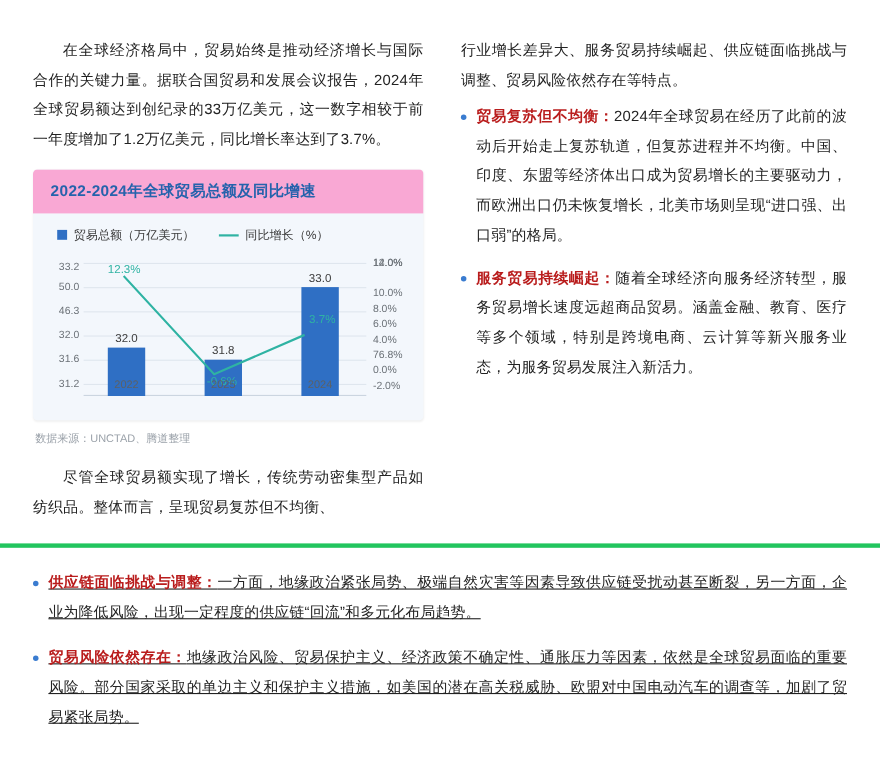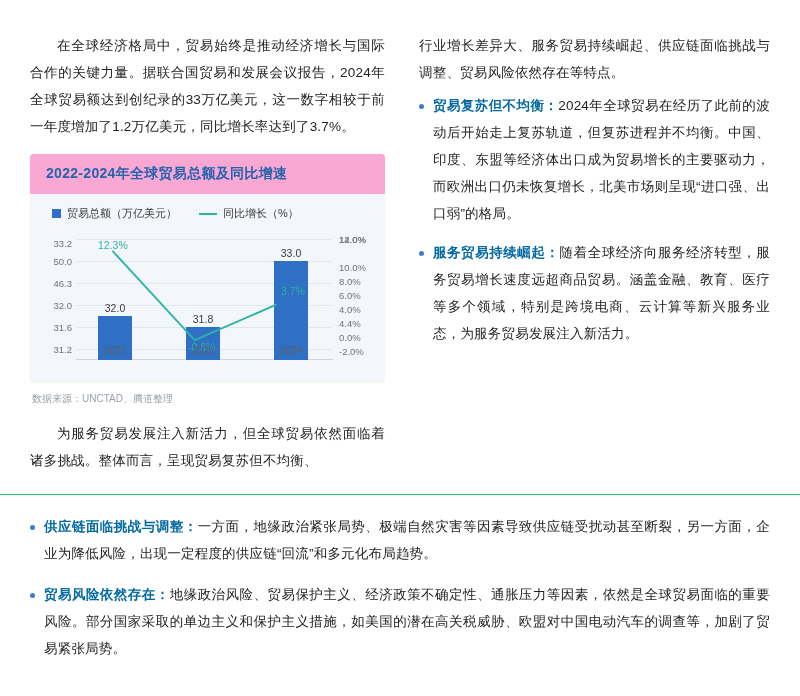--- a/index.html
+++ b/index.html
@@ -51,21 +51,21 @@
   .dot {
     flex: 0 0 auto;
     width: 5px;
     height: 5px;
     border-radius: 50%;
     background: #3a7cd0;
     margin-top: 12px;
   }
   .bullet .btext { flex: 1 1 auto; text-align: justify; }
   .blabel {
-    color: #0369a1;
+    color: #b91c1c;
     font-weight: bold;
   }
 
   
   .chart-card {
     margin: 14px 0 6px 0;
     width: 355px;
     border-radius: 4px;
     overflow: hidden;
     background: #f3f7fc;
@@ -152,22 +152,23 @@
   }
   .source {
     font-size: 10px;
     color: #9aa1a9;
     padding: 4px 0 0 2px;
   }
 
   
   .bottom {
     margin-top: 14px;
-    border-top: 1px solid #22c55e;
+    border-top: 4px solid #22c55e;
     padding: 18px 30px 0 30px;
+    text-decoration: underline;
   }
   .bottom .bullet { margin-bottom: 14px; }
 </style>
 </head>
 <body>
 
 <div id="page">
 
   <div class="columns">
 
@@ -197,21 +198,21 @@
           <div class="ytick-l" style="top:78px;">32.0</div>
           <div class="ytick-l" style="top:100px;">31.6</div>
           <div class="ytick-l" style="top:122px;text-align:right;">31.2</div>
 
           <div class="ytick-r" style="top:12px;">14.0%</div>
           <div class="ytick-r" style="top:12px;">12.0%</div>
           <div class="ytick-r" style="top:40px;">10.0%</div>
           <div class="ytick-r" style="top:54px;">8.0%</div>
           <div class="ytick-r" style="top:68px;">6.0%</div>
           <div class="ytick-r" style="top:82px;">4.0%</div>
-          <div class="ytick-r" style="top:96px;">4.4%</div>
+          <div class="ytick-r" style="top:96px;">76.8%</div>
           <div class="ytick-r" style="top:110px;">0.0%</div>
           <div class="ytick-r" style="top:124px;">-2.0%</div>
 
           <div class="plot">
 
             <div class="gridline" style="top:6px;"></div>
             <div class="gridline" style="top:28px;"></div>
             <div class="gridline" style="top:50px;"></div>
             <div class="gridline" style="top:72px;"></div>
             <div class="gridline" style="top:94px;"></div>
@@ -236,21 +237,21 @@
 
             <div class="xlabel" style="left:39px;">2022</div>
             <div class="xlabel" style="left:127px;">2025</div>
             <div class="xlabel" style="left:215px;">2024</div>
           </div>
         </div>
       </div>
 
       <div class="source">数据来源：UNCTAD、腾道整理</div>
 
-      <p class="para indent" style="margin-top:14px;">为服务贸易发展注入新活力，但全球贸易依然面临着诸多挑战。整体而言，呈现贸易复苏但不均衡、</p>
+      <p class="para indent" style="margin-top:14px;">尽管全球贸易额实现了增长，传统劳动密集型产品如纺织品。整体而言，呈现贸易复苏但不均衡、</p>
     </div>
 
     <div class="col">
       <p class="para">行业增长差异大、服务贸易持续崛起、供应链面临挑战与调整、贸易风险依然存在等特点。</p>
 
       <div class="bullet">
         <span class="dot"></span>
         <span class="btext"><span class="blabel">贸易复苏但不均衡：</span><span>2024年全球贸易在经历了此前的波动后开始走上复苏轨道，但复苏进程并不均衡。中国、印度、东盟等经济体出口成为贸易增长的主要驱动力，而欧洲出口仍未恢复增长，北美市场则呈现“进口强、出口弱”的格局。</span></span>
       </div>
 

